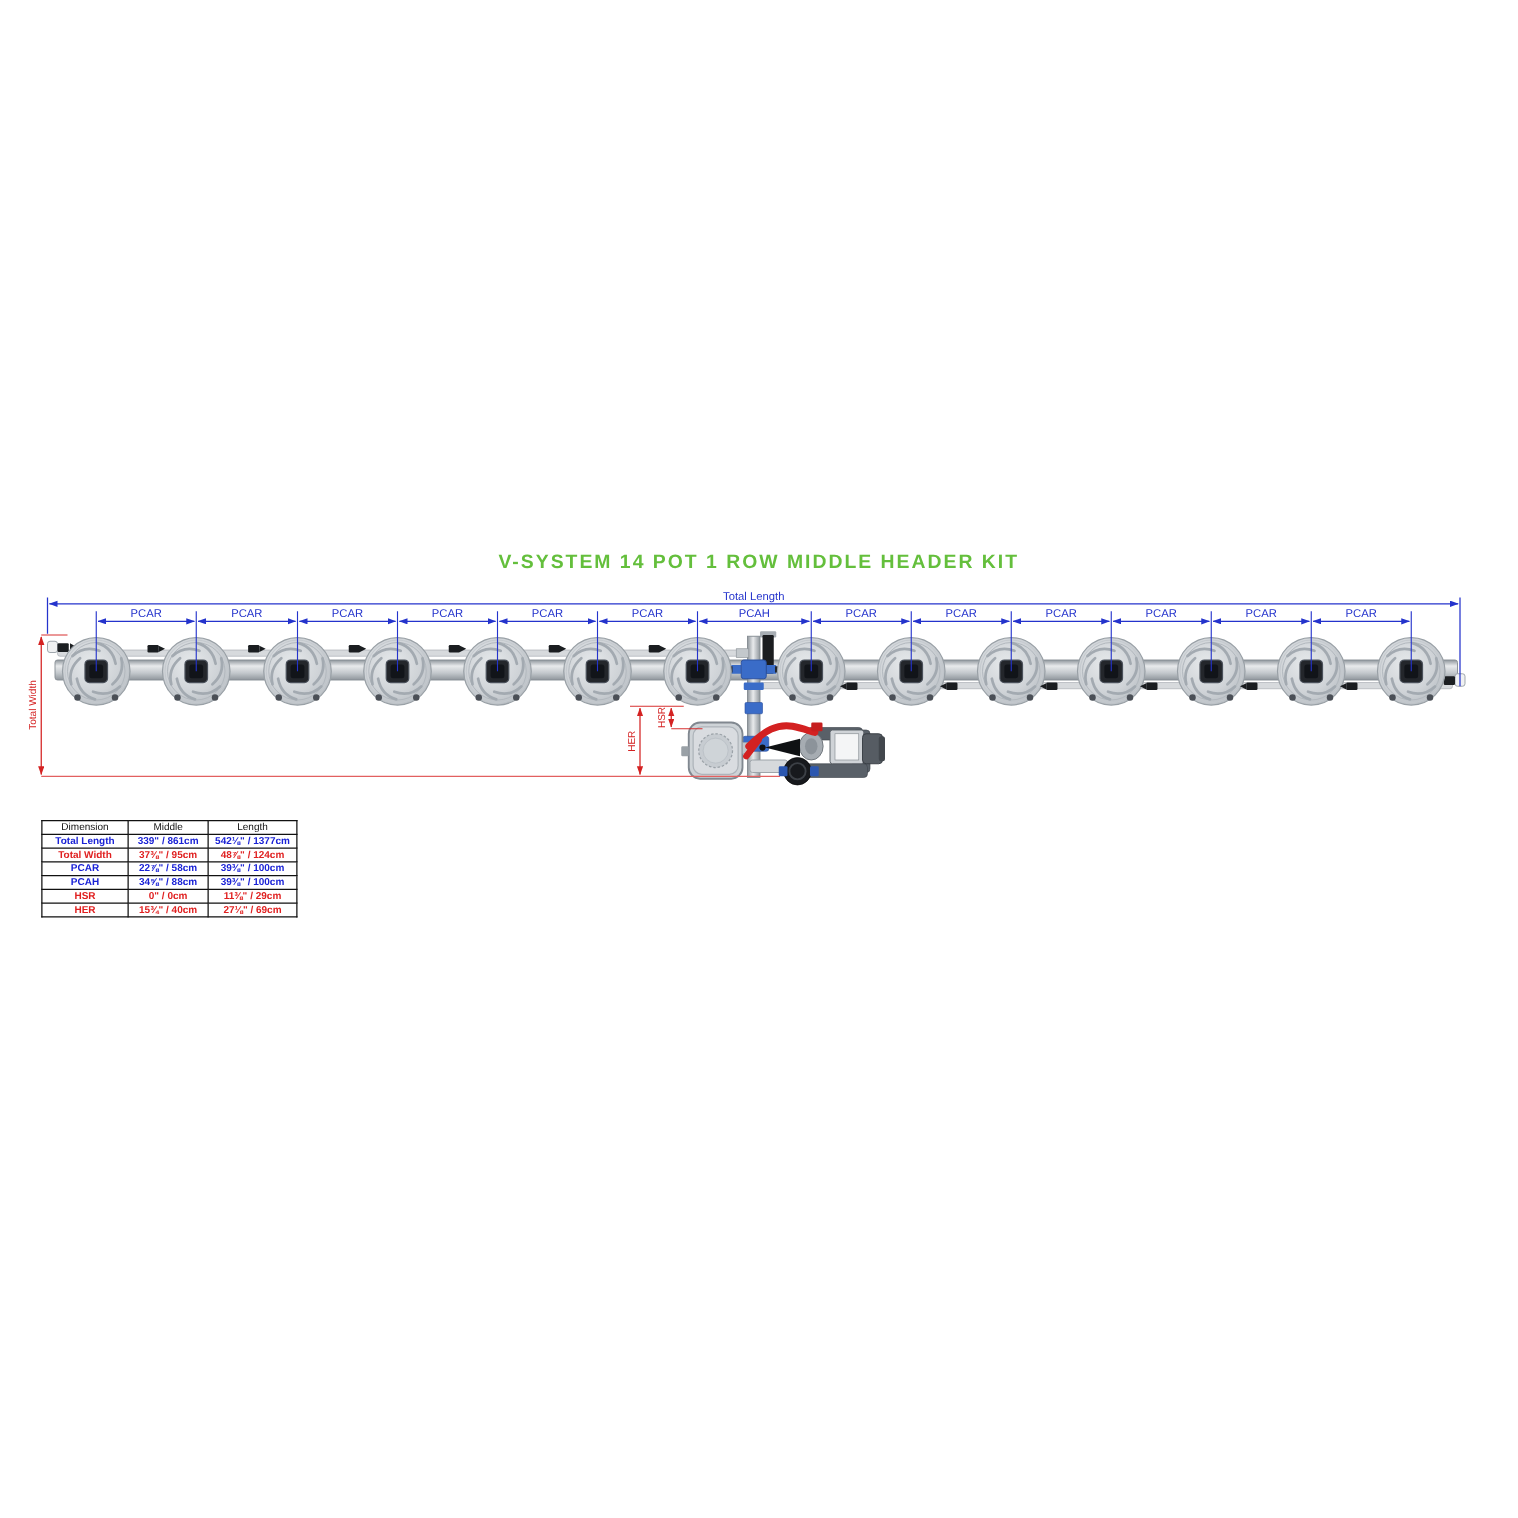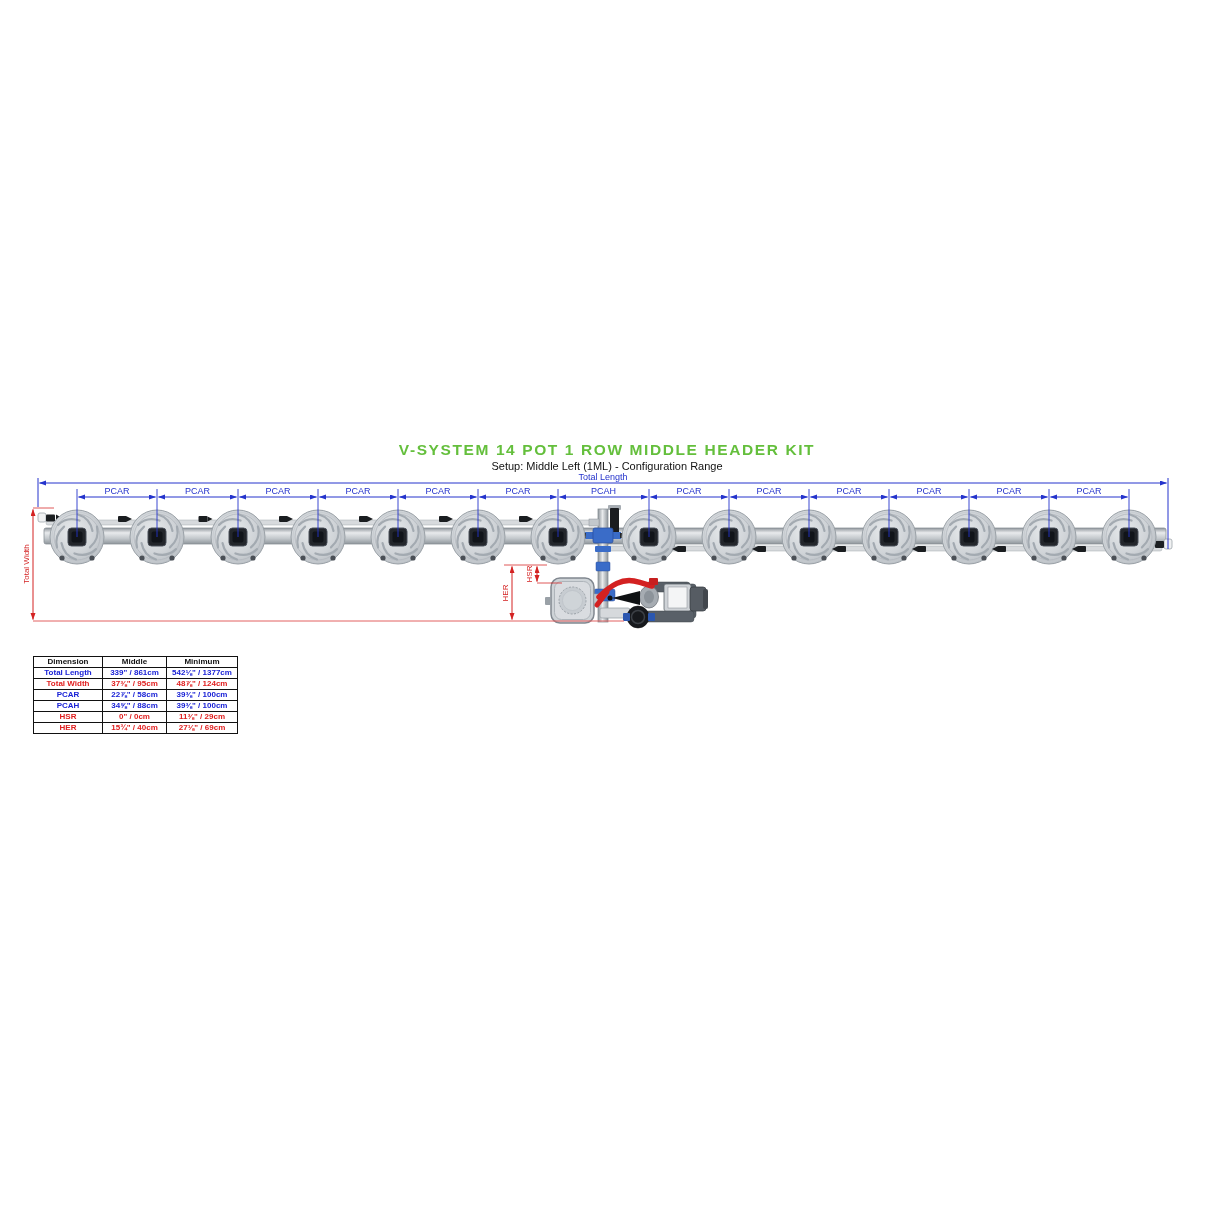--- a/index.html
+++ b/index.html
@@ -9,32 +9,31 @@
          font-size:15.5px;font-weight:bold;letter-spacing:1.6px;color:#64bf3c;}
   .subtitle{position:absolute;left:0;top:460px;width:1214px;text-align:center;
             font-size:11px;color:#111;}
   #diagram-svg{position:absolute;left:0;top:470px;}
   svg text{font-family:"Liberation Sans", sans-serif;}
   .dimblue{fill:#2433cc;font-size:9px;}
   .dimred{fill:#d42222;font-size:8px;}
   .spec-table{position:absolute;left:33px;top:656px;border-collapse:collapse;
               font-size:8px;line-height:8px;}
   .spec-table td{border:1px solid #111;text-align:center;padding:1px 2px;height:8px;}
-  .spec-table .hdr td{font-weight:bold;color:#111;margin-top:20px;}
+  .spec-table .hdr td{font-weight:normal;color:#111;margin-top:20px;}
   .spec-table .c-blue td{color:#1a22d6;font-weight:bold;}
   .spec-table .c-red td{color:#e02020;font-weight:bold;}
   .col-dim{width:64px;} .col-min{width:59px;} .col-max{width:66px;}
 </style>
 </head>
 <body>
 
 <div id="canvas">
 
   <div class="title">V-SYSTEM 14 POT 1 ROW MIDDLE HEADER KIT</div>
-  <div class="subtitle">Setup: Middle Left (1ML) - Configuration Range</div>
 
   <svg id="diagram-svg" width="1214" height="210" viewBox="0 470 1214 210">
     <defs>
       <radialGradient id="potG" cx="0.42" cy="0.4" r="0.75">
         <stop offset="0" stop-color="#e7eaec"></stop>
         <stop offset="0.55" stop-color="#cfd3d7"></stop>
         <stop offset="1" stop-color="#aeb4ba"></stop>
       </radialGradient>
       <linearGradient id="pipeH" x1="0" y1="0" x2="0" y2="1">
         <stop offset="0" stop-color="#8f969c"></stop>
@@ -275,21 +274,21 @@
       <line x1="39.5" y1="483" x2="1166.5" y2="483" stroke="#2433cc" stroke-width="1" marker-start="url(#mb)" marker-end="url(#mb)"></line>
       <text class="dimblue" x="603" y="480" text-anchor="middle">Total Length</text>
     </g>
   </svg>
 
   <table class="spec-table">
     <tbody id="spec-tbody">
         <tr class="hdr">
           <td class="col-dim">Dimension</td>
           <td class="col-min">Middle</td>
-          <td class="col-max">Minimum</td>
+          <td class="col-max">Length</td>
         </tr>
         <tr class="c-blue">
           <td class="col-dim">Total Length</td>
           <td class="col-min">339" / 861cm</td>
           <td class="col-max">542⅛" / 1377cm</td>
         </tr>
         <tr class="c-red">
           <td class="col-dim">Total Width</td>
           <td class="col-min">37⅜" / 95cm</td>
           <td class="col-max">48⅞" / 124cm</td>

